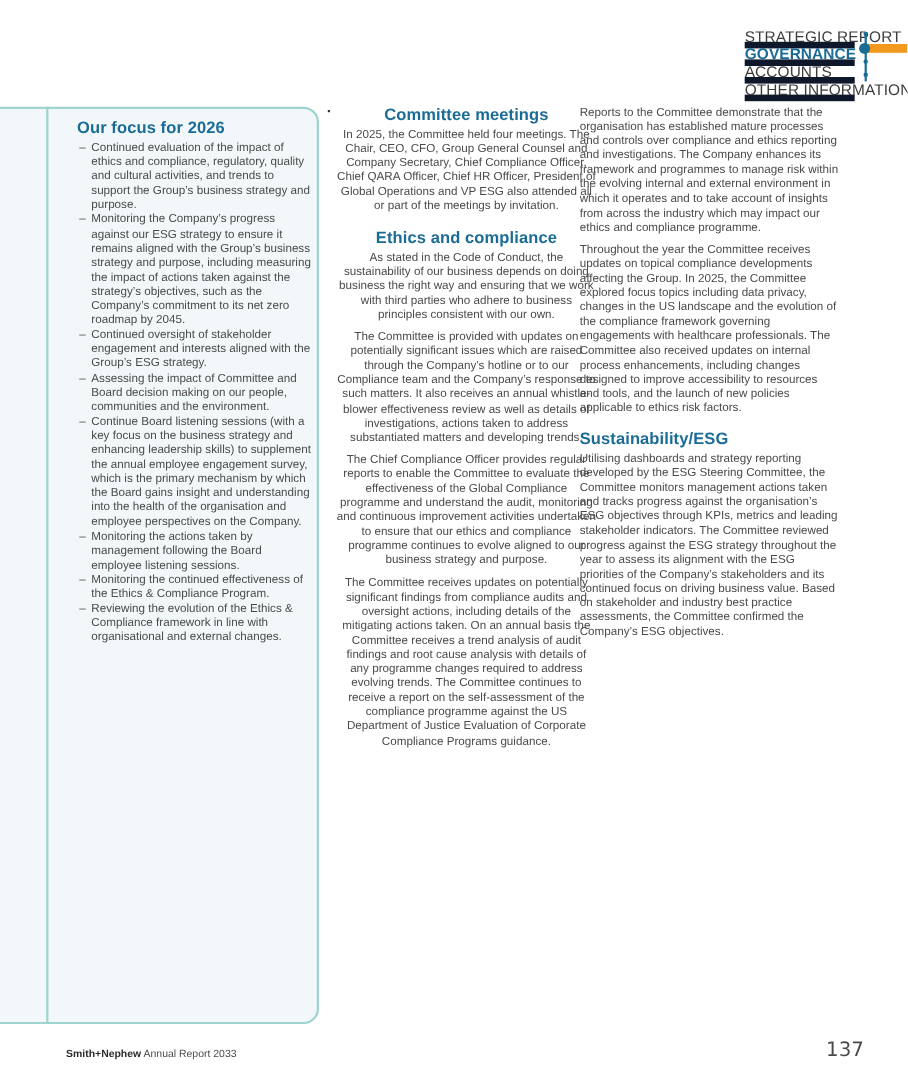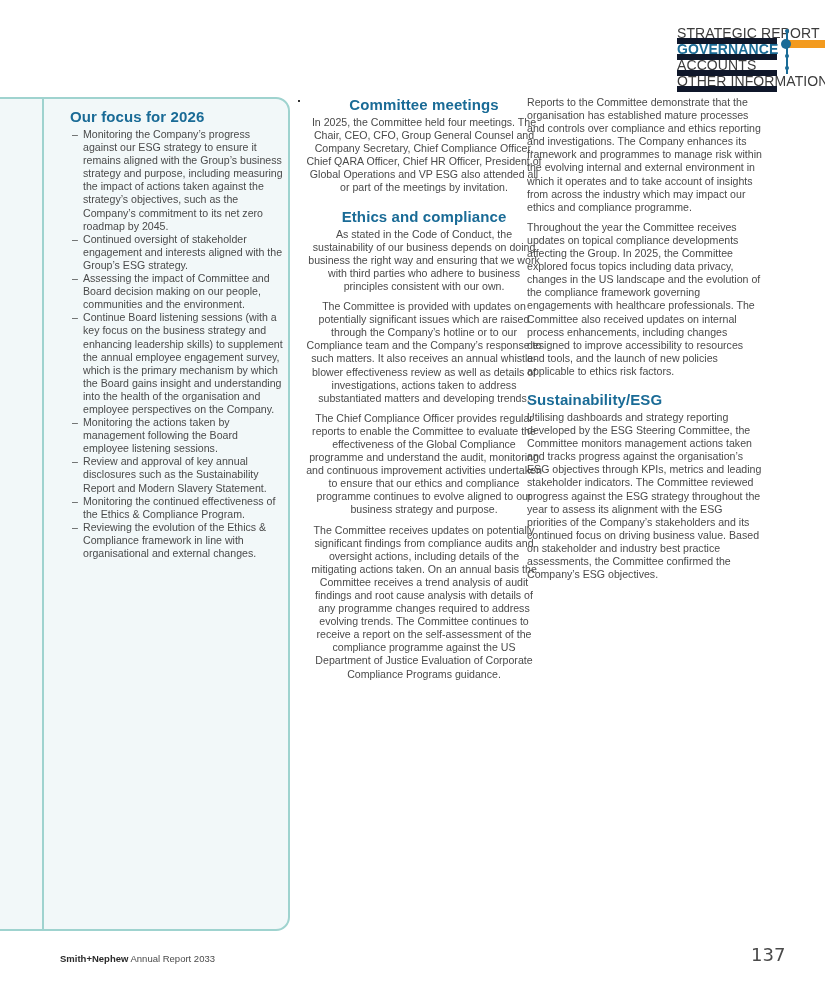--- a/index.html
+++ b/index.html
@@ -66,26 +66,26 @@
 <div class="nav-dot" style="top:54px"></div>
 <div class="nav-dot" style="top:66px"></div>
 <div class="nav-bar"></div>
 <div class="nav-active-dot"></div>
 
 <div class="focus-panel"></div>
 <div class="panel-divider"></div>
 <div class="focus-content">
   <h2>Our focus for 2026</h2>
   <ul class="focus-list">
+    <li>Continued evaluation of the impact of ethics and compliance, regulatory, quality and cultural activities, and trends to support the Group’s business strategy and purpose.</li>
     <li>Monitoring the Company’s progress against our ESG strategy to ensure it remains aligned with the Group’s business strategy and purpose, including measuring the impact of actions taken against the strategy’s objectives, such as the Company’s commitment to its net zero roadmap by 2045.</li>
     <li>Continued oversight of stakeholder engagement and interests aligned with the Group’s ESG strategy.</li>
     <li>Assessing the impact of Committee and Board decision making on our people, communities and the environment.</li>
     <li>Continue Board listening sessions (with a key focus on the business strategy and enhancing leadership skills) to supplement the annual employee engagement survey, which is the primary mechanism by which the Board gains insight and understanding into the health of the organisation and employee perspectives on the Company.</li>
     <li>Monitoring the actions taken by management following the Board employee listening sessions.</li>
-    <li>Review and approval of key annual disclosures such as the Sustainability Report and Modern Slavery Statement.</li>
     <li>Monitoring the continued effectiveness of the Ethics &amp; Compliance Program.</li>
     <li>Reviewing the evolution of the Ethics &amp; Compliance framework in line with organisational and external changes.</li>
   </ul>
 </div>
 
 <div class="tick-mark"></div>
 
 <div class="col c2">
   <h2>Committee meetings</h2>
   <p>In 2025, the Committee held four meetings. The Chair, CEO, CFO, Group General Counsel and Company Secretary, Chief Compliance Officer, Chief QARA Officer, Chief HR Officer, President of Global Operations and VP ESG also attended all or part of the meetings by invitation.</p>

